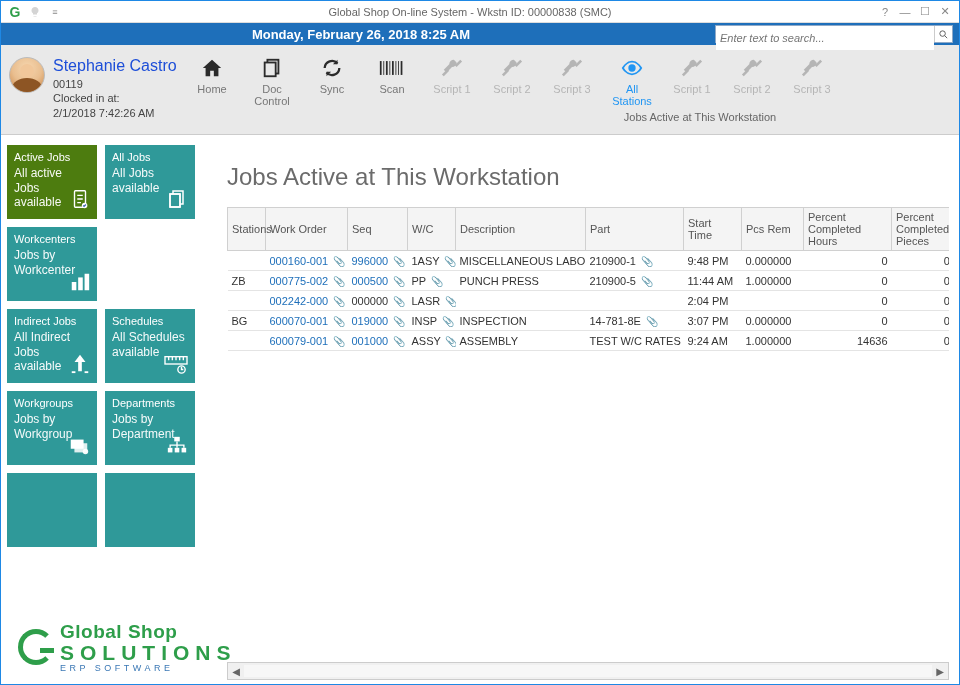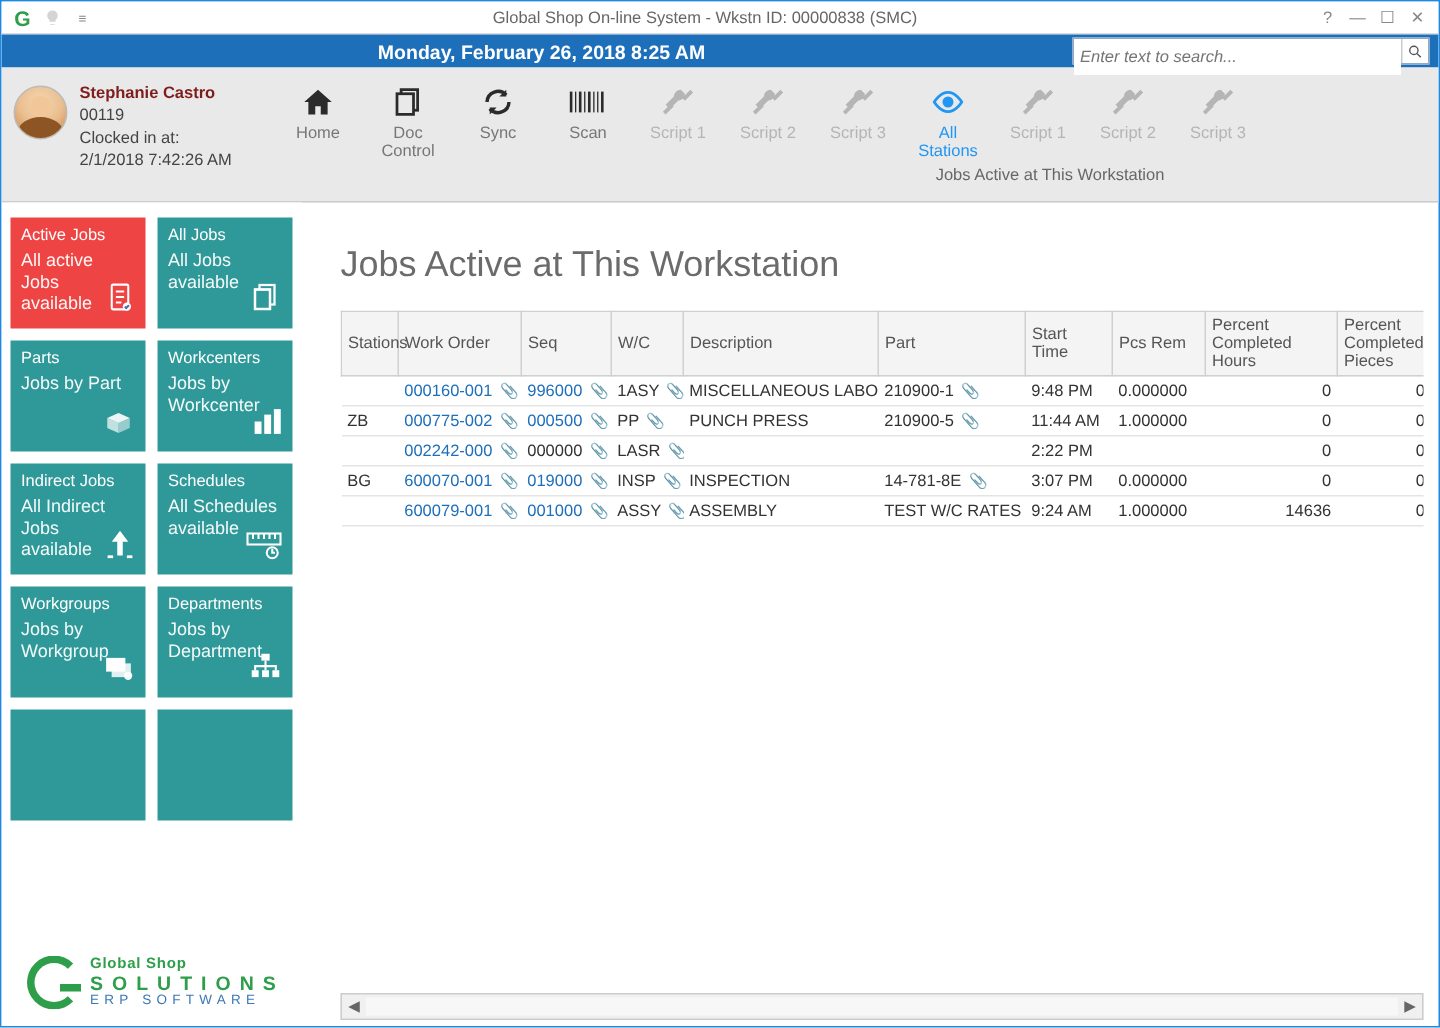--- a/index.html
+++ b/index.html
@@ -61,21 +61,21 @@
   }
   .avatar::after{
     content:""; position:absolute; left:50%; transform:translateX(-50%);
     top:6px; width:14px; height:14px; border-radius:50%; background:#f1c79a;
   }
   .avatar::before{
     content:""; position:absolute; left:50%; transform:translateX(-50%);
     bottom:-6px; width:30px; height:20px; border-radius:50% 50% 0 0; background:#8d5524;
   }
   .user-text { font-size:11px; color:#444; line-height:1.35; }
-  .user-text .name { font-weight:bold; font-size:11px; color:#7f1d1d; }
+  .user-text .name { font-weight:normal; font-size:16px; color:#1d4ed8; }
   .nav-items { display:flex; gap:14px; margin-left:10px;}
   .nav-item {
     display:flex; flex-direction:column; align-items:center;
     min-width:46px; cursor:pointer; color:#777; font-size:11px;
   }
   .nav-item .nicon { width:28px; height:26px; display:flex; align-items:center; justify-content:center; color:#555; }
   .nav-item.dark .nicon { color:#2b2b2b; }
   .nav-item .nlabel { margin-top:2px; text-align:center; line-height:1.1; }
   .nav-item.active { color:#2196f3; }
   .nav-item.active .nicon { color:#2196f3; }
@@ -90,21 +90,21 @@
   }
   .tile-row { display:flex; gap:8px; }
   .tile {
     width: 90px; height: 74px; color:#fff; padding:6px 7px;
     position:relative; cursor:pointer; font-size:10px; line-height:1.2;
     background:#2f9999;
   }
   .tile .tl-title { font-size:11px; margin-bottom:2px; }
   .tile .tl-sub { font-size:12px; opacity:0.95; }
   .tile .tl-icon { position:absolute; right:6px; bottom:5px; color:rgba(255,255,255,0.95); }
-  .tile.blue { background:#ef4444; }
+  .tile.blue { background:#4d7c0f; }
   .tile.blank { background:#2f9999; }
   .content { flex:1; padding: 14px 10px 4px 26px; position:relative; overflow:hidden; display:flex; flex-direction:column;}
   .page-title { font-size:24px; font-weight:300; color:#6b6b6b; margin:14px 0 16px; }
   .grid-wrap { flex:1; overflow:hidden; border-top:none; }
   table.grid { border-collapse:collapse; width:100%; font-size:11px; table-layout:fixed;}
   table.grid th {
     background:#f4f4f4; border:1px solid #d0d0d0; padding:3px 4px; font-weight:normal;
     color:#555; text-align:left; vertical-align:middle;
   }
   table.grid td {
@@ -127,22 +127,22 @@
     color:#2e9e4a; font-weight:bold;
   }
   .footer-logo .g {
     width:36px; height:36px; border:5px solid #2e9e4a; border-radius:50%;
     border-right-color:transparent; position:relative;
   }
   .footer-logo .g::after{
     content:""; position:absolute; right:-5px; top:14px; width:14px; height:5px; background:#2e9e4a;
   }
   .footer-logo .txt { line-height:1.05; }
-  .footer-logo .txt .l1 { font-size:10px; color:#2e9e4a; letter-spacing:0.5px;}
-  .footer-logo .txt .l2 { font-size:13px; color:#2e9e4a; letter-spacing:6px;}
+  .footer-logo .txt .l1 { font-size:19px; color:#2e9e4a; letter-spacing:0.5px;}
+  .footer-logo .txt .l2 { font-size:21px; color:#2e9e4a; letter-spacing:6px;}
   .footer-logo .txt .l3 { font-size:9px; color:#3b78b5; letter-spacing:3.5px; font-weight:normal;}
 </style>
 </head>
 <body>
 
 <div class="titlebar">
   <div class="icon-btn logo">G</div>
   <div class="icon-btn bulb">
     <svg width="12" height="12" viewBox="0 0 24 24" fill="currentColor">
         <path d="M9 21h6v-1H9v1zm3-19C8 2 5 5 5 9c0 2.4 1.2 4.5 3 5.7V17h8v-2.3c1.8-1.2 3-3.3 3-5.7 0-4-3-7-7-7z"></path>
@@ -301,29 +301,20 @@
           <div class="tl-title">All Jobs</div>
           <div class="tl-sub">All Jobs available</div>
           <div class="tl-icon"><svg width="24" height="24" viewBox="0 0 24 24" fill="none" stroke="white" stroke-width="1.5">
               <rect x="8" y="4" width="10" height="13"></rect>
               <rect x="5" y="7" width="10" height="13" fill="#2f9999"></rect>
               <rect x="5" y="7" width="10" height="13"></rect>
             </svg></div>
         </div>
       </div>
       <div class="tile-row">
-        <div class="tile">
-          <div class="tl-title">Parts</div>
-          <div class="tl-sub">Jobs by Part</div>
-          <div class="tl-icon"><svg width="24" height="20" viewBox="0 0 24 24" fill="white">
-              <path d="M3 8l9-4 9 4-9 4z" opacity="0.9"></path>
-              <path d="M3 8v8l9 4V12z" opacity="0.7"></path>
-              <path d="M21 8v8l-9 4V12z" opacity="0.5"></path>
-            </svg></div>
-        </div>
         <div class="tile">
           <div class="tl-title">Workcenters</div>
           <div class="tl-sub">Jobs by Workcenter</div>
           <div class="tl-icon"><svg width="22" height="22" viewBox="0 0 24 24" fill="white">
               <rect x="3" y="12" width="5" height="9"></rect>
               <rect x="10" y="7" width="5" height="14"></rect>
               <rect x="17" y="3" width="5" height="18"></rect>
             </svg></div>
         </div>
       </div>
@@ -439,21 +430,21 @@
               <td class="num">0</td>
               <td class="num">0.0000</td>
             </tr>
             <tr>
               <td></td>
               <td class="link"><a>002242-000</a> <span class="clip">📎</span></td>
               <td class="link"><span>000000</span> <span class="clip">📎</span></td>
               <td>LASR <span class="clip">📎</span></td>
               <td></td>
               <td></td>
-              <td>2:22 PM</td>
+              <td>2:04 PM</td>
               <td></td>
               <td class="num">0</td>
               <td class="num">0.0000</td>
             </tr>
             <tr>
               <td>BG</td>
               <td class="link"><a>600070-001</a> <span class="clip">📎</span></td>
               <td class="link"><a>019000</a> <span class="clip">📎</span></td>
               <td>INSP <span class="clip">📎</span></td>
               <td>INSPECTION</td>

